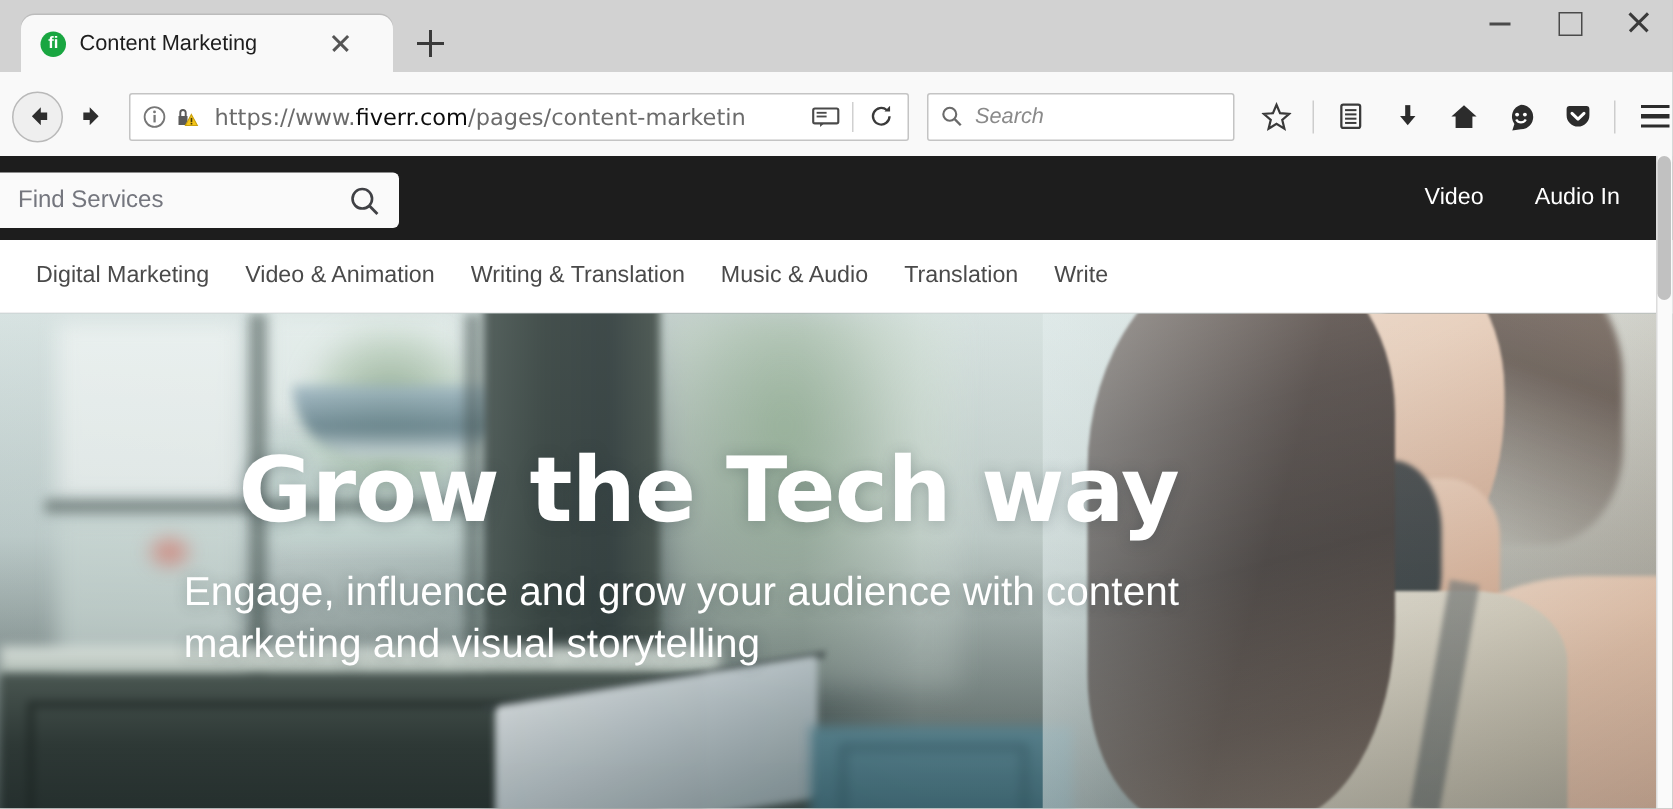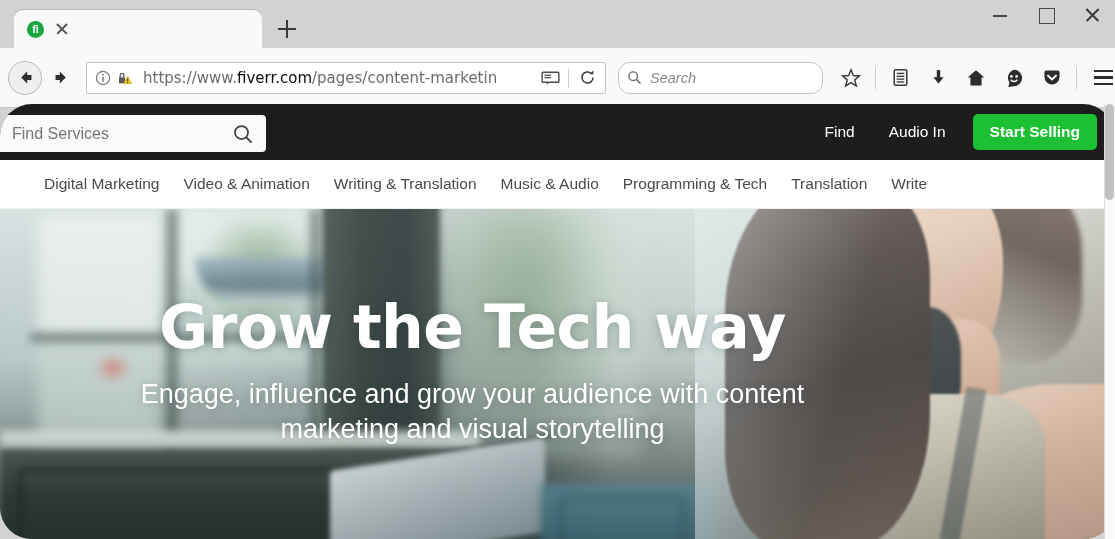--- a/index.html
+++ b/index.html
@@ -100,36 +100,36 @@
     white-space: nowrap; overflow: hidden;
     font-family: "DejaVu Sans", sans-serif;
   }
   .url-text .host { color: #0c0c0c; }
   .url-text .scheme, .url-text .path { color: #6b6b6b; }
   .url-sep { width: 1px; height: 20px; background: #d0d0d0; }
   .url-icon { width: 28px; height: 26px; display: flex; align-items: center; justify-content: center; cursor: pointer; }
 
   .searchbar {
     flex: 0 0 auto; width: 205px; height: 32px; margin-left: 10px;
-    background: #fff; border: 1px solid #c4c4c4; border-radius: 12px;
+    background: #fff; border: 1px solid #c4c4c4; border-radius: 2px;
     display: flex; align-items: center; padding: 0 8px; gap: 8px;
   }
   .search-ph { font-size: 14.5px; color: #8a8a8a; font-style: italic; }
 
   .toolicons { display: flex; align-items: center; margin-left: 8px; gap: 2px; }
   .toolicon {
     width: 36px; height: 34px; display: flex; align-items: center; justify-content: center; cursor: pointer;
   }
   .vdiv { width: 1px; height: 22px; background: #cdcdcd; margin: 0 4px; }
   .hamburger { width: 36px; height: 34px; display: flex; flex-direction: column;
     justify-content: center; align-items: center; gap: 4px; cursor: pointer; margin-left: 2px; }
   .hamburger span { display: block; width: 19px; height: 2.4px; background: #2c2c2c; }
 
   
-  .viewport { position: absolute; top: 104px; left: 0; width: 1115px; height: 435px; overflow: hidden; background:#fff;border-radius:32px; }
+  .viewport { position: absolute; top: 104px; left: 0; width: 1115px; height: 435px; overflow: hidden; background:#fff; }
 
   .fiverr-header {
     height: 56px; background: #1d1d1d;
     display: flex; align-items: center; position: relative;
   }
   .fv-search {
     position: absolute; left: -12px; top: 11px;
     width: 278px; height: 37px; background: #fafafa;
     border-radius: 4px; display: flex; align-items: center;
     padding: 0 12px 0 24px; justify-content: space-between;
@@ -143,21 +143,21 @@
   .fv-link {
     color: #fff; font-size: 15.5px; padding: 0 17px; cursor: pointer; white-space: nowrap;
   }
   .fv-cta {
     background: #1dbf33; color: #fff; font-weight: bold; font-size: 15.5px;
     padding: 9px 17px; border-radius: 5px; margin-left: 10px; cursor: pointer; white-space: nowrap;
   }
 
   .fiverr-nav {
     height: 49px; background: #fff; display: flex; align-items: center;
-    padding-left: 32px; gap: 0; border-bottom: 1px solid #efeff0;
+    padding-left: 12px; gap: 0; border-bottom: 1px solid #efeff0;
   }
   .fv-nav-item {
     font-size: 15.5px; color: #4a4a4a; padding: 0 12px; cursor: pointer; white-space: nowrap;
   }
 
   
   .hero {
     position: relative; height: 330px; overflow: hidden;
     background: #9fb0b0;
   }
@@ -321,21 +321,21 @@
   }
   .hero-title {
     font-family: "DejaVu Sans", sans-serif;
     font-size: 60px; font-weight: bold; color: #ffffff;
     letter-spacing: -0.5px; line-height: 1;
     text-shadow: 0 1px 10px rgba(40,55,60,.28);
     white-space: nowrap;
   }
   .hero-sub {
     margin-top: 20px; font-size: 27px; color: #ffffff;
-    line-height: 1.28; text-align: center;
+    line-height: 1.28; text-align: left;
     text-shadow: 0 1px 9px rgba(40,55,60,.30);
     max-width: 700px;
   }
 
   
   .pg-scroll {
     position: absolute; right: 0; top: 104px; width: 11px; height: 435px;
     background: #fafafa; border-left: 1px solid #dcdcdc;
   }
   .pg-thumb {
@@ -345,20 +345,21 @@
 </style>
 </head>
 <body>
 
 <div class="browser">
 
   <div class="titlebar">
     <div class="tabstrip">
       <div class="tab">
         <span class="favicon">fi</span>
+        <span class="tab-title">Content Marketing</span>
         <span class="tab-close"></span>
       </div>
       <div class="newtab"></div>
     </div>
 
     <div class="wincontrols">
       <div class="wc wc-min"></div>
       <div class="wc wc-max"></div>
       <div class="wc wc-close"></div>
     </div>
@@ -474,32 +475,30 @@
     <div class="fiverr-header">
       <div class="fv-search">
         <span class="fv-search-ph">Find Services</span>
         <svg width="22" height="22" viewBox="0 0 24 24">
           <circle cx="10.4" cy="10.4" r="7.1" fill="none" stroke="#404145" stroke-width="1.9"></circle>
           <line x1="15.7" y1="15.7" x2="21.4" y2="21.4" stroke="#404145" stroke-width="2.1"></line>
         </svg>
       </div>
 
       <div class="fv-right">
-        <span class="fv-link">Find</span>
+        <span class="fv-link">Video</span>
         <span class="fv-link">Audio In</span>
-        <span class="fv-cta">Start Selling</span>
       </div>
     </div>
 
     <div class="fiverr-nav">
       <span class="fv-nav-item">Digital Marketing</span>
       <span class="fv-nav-item">Video &amp; Animation</span>
       <span class="fv-nav-item">Writing &amp; Translation</span>
       <span class="fv-nav-item">Music &amp; Audio</span>
-      <span class="fv-nav-item">Programming &amp; Tech</span>
       <span class="fv-nav-item">Translation</span>
       <span class="fv-nav-item">Write</span>
     </div>
 
     <div class="hero">
       <div class="hero-img">
         <div class="bg-base"></div>
         <div class="pane pane-a"></div>
         <div class="pane pane-b"></div>
         <div class="pane pane-c"></div>

